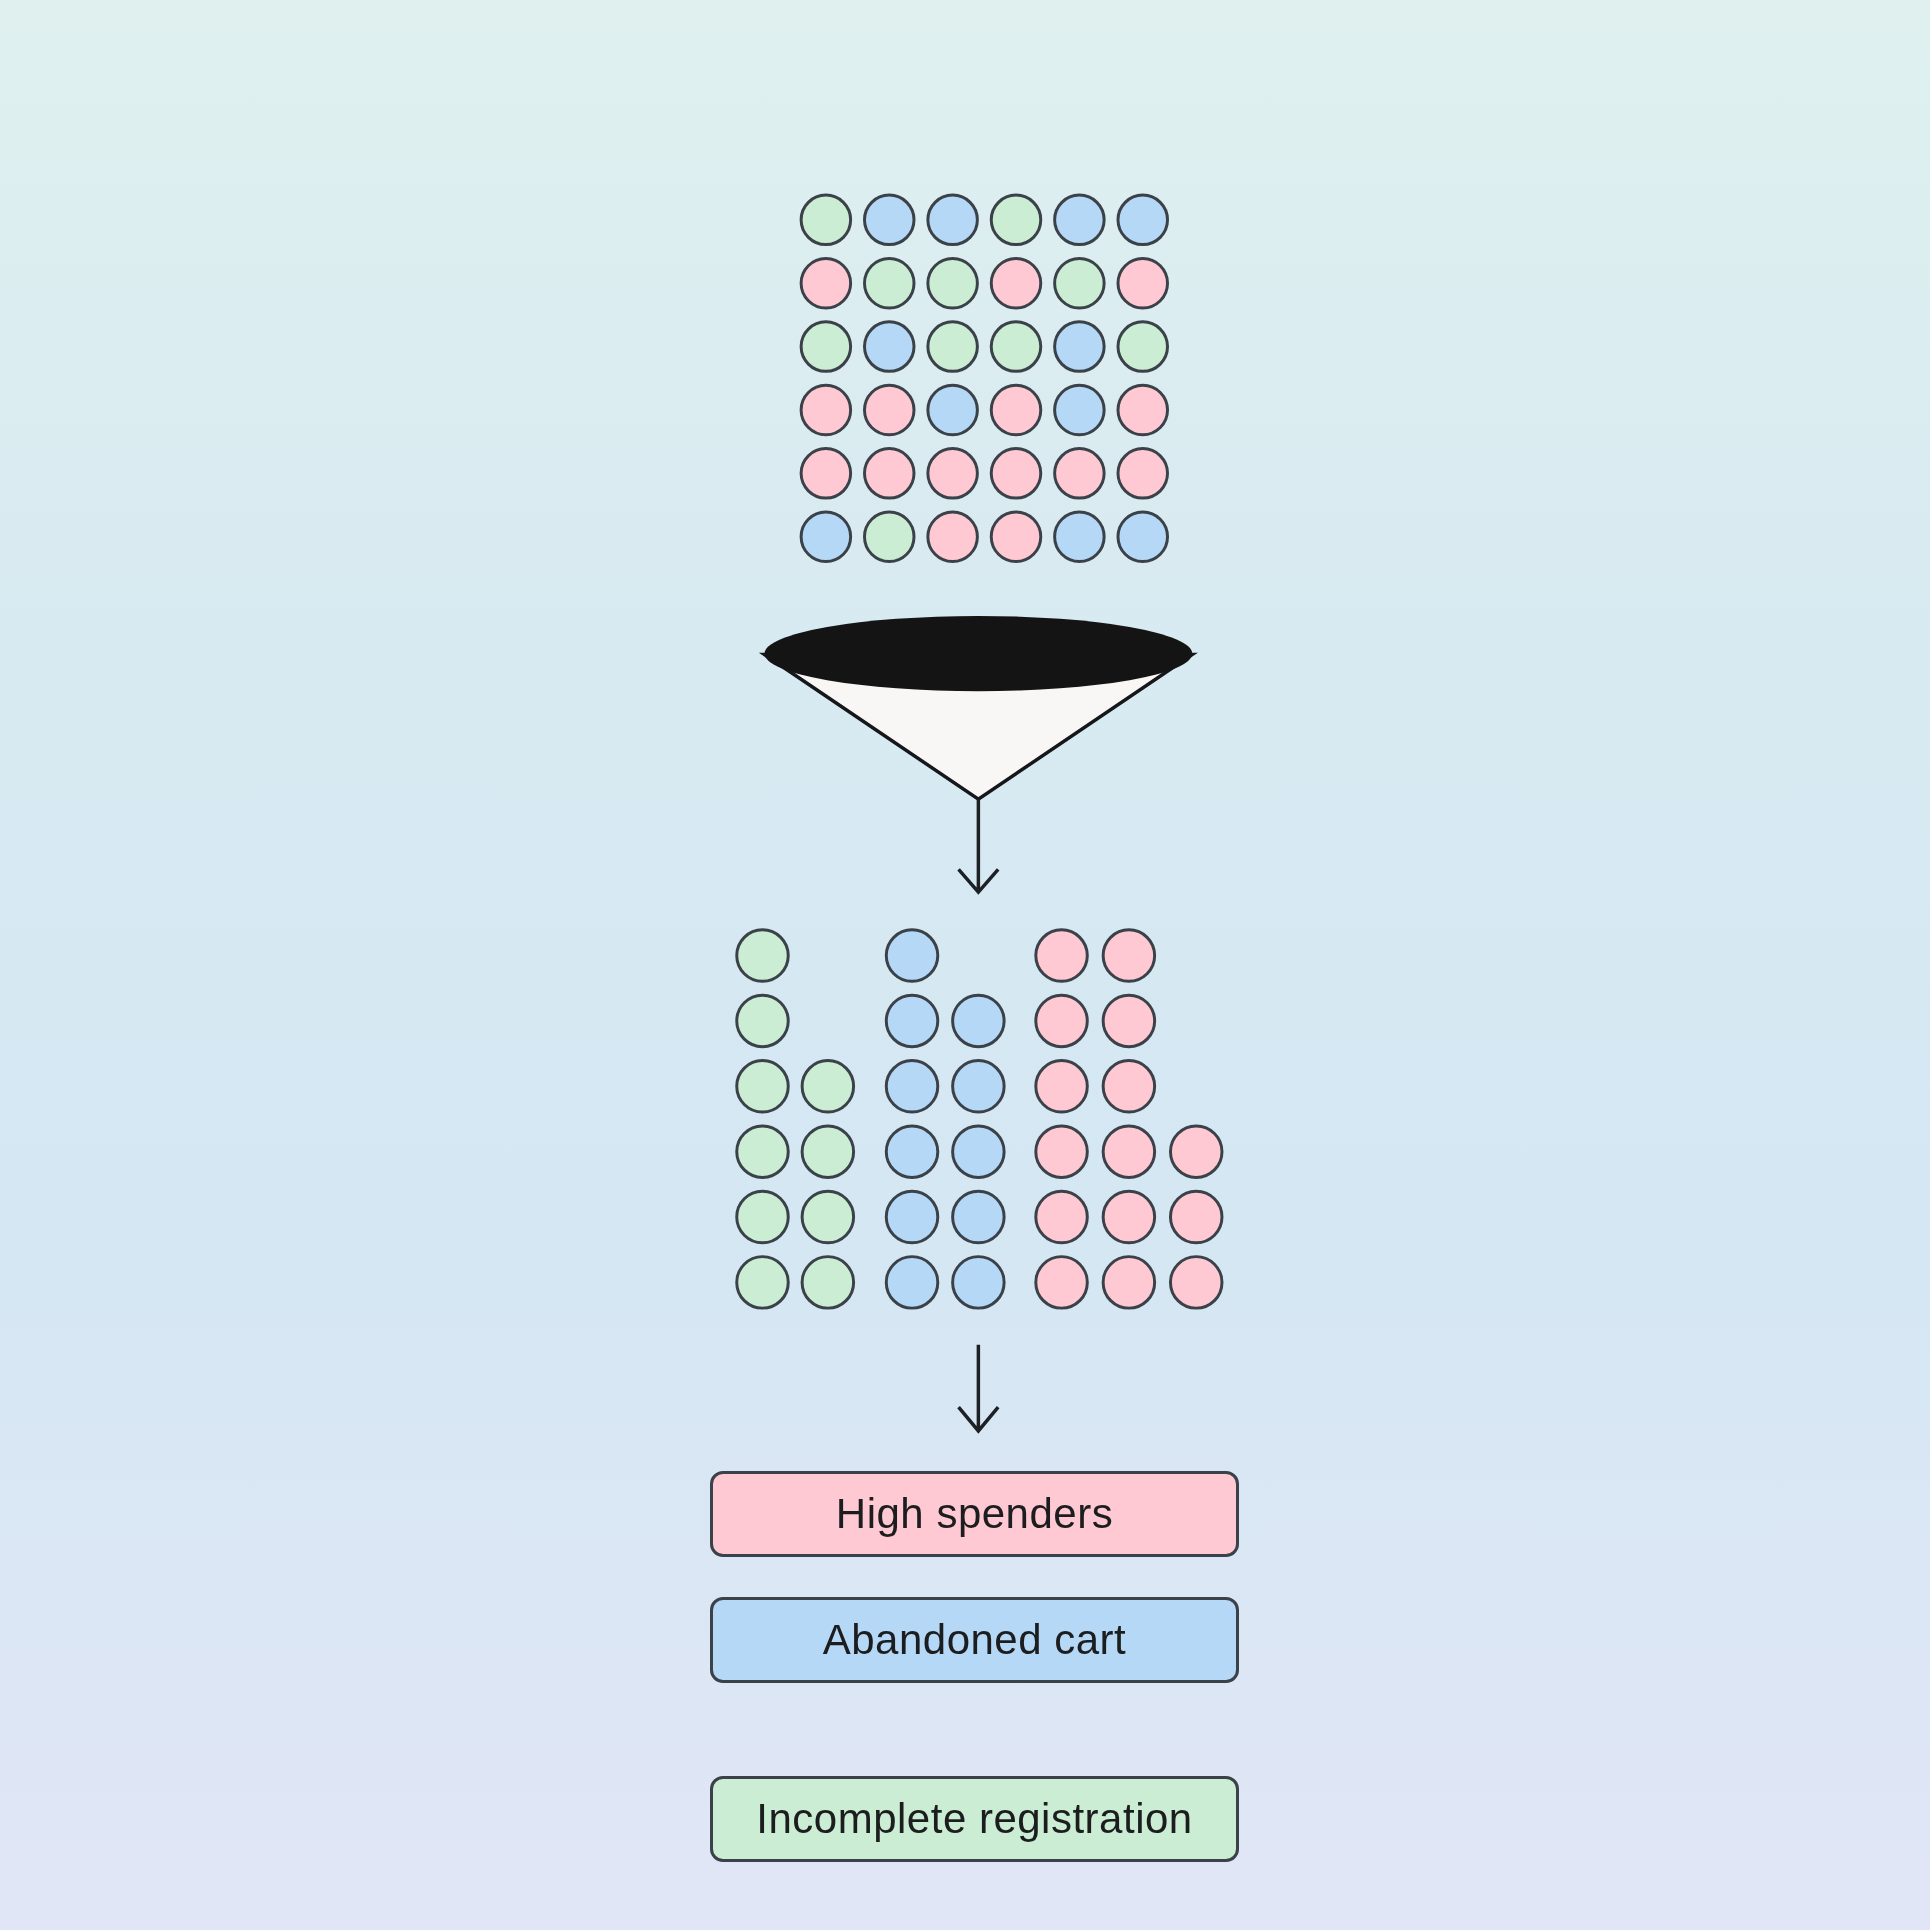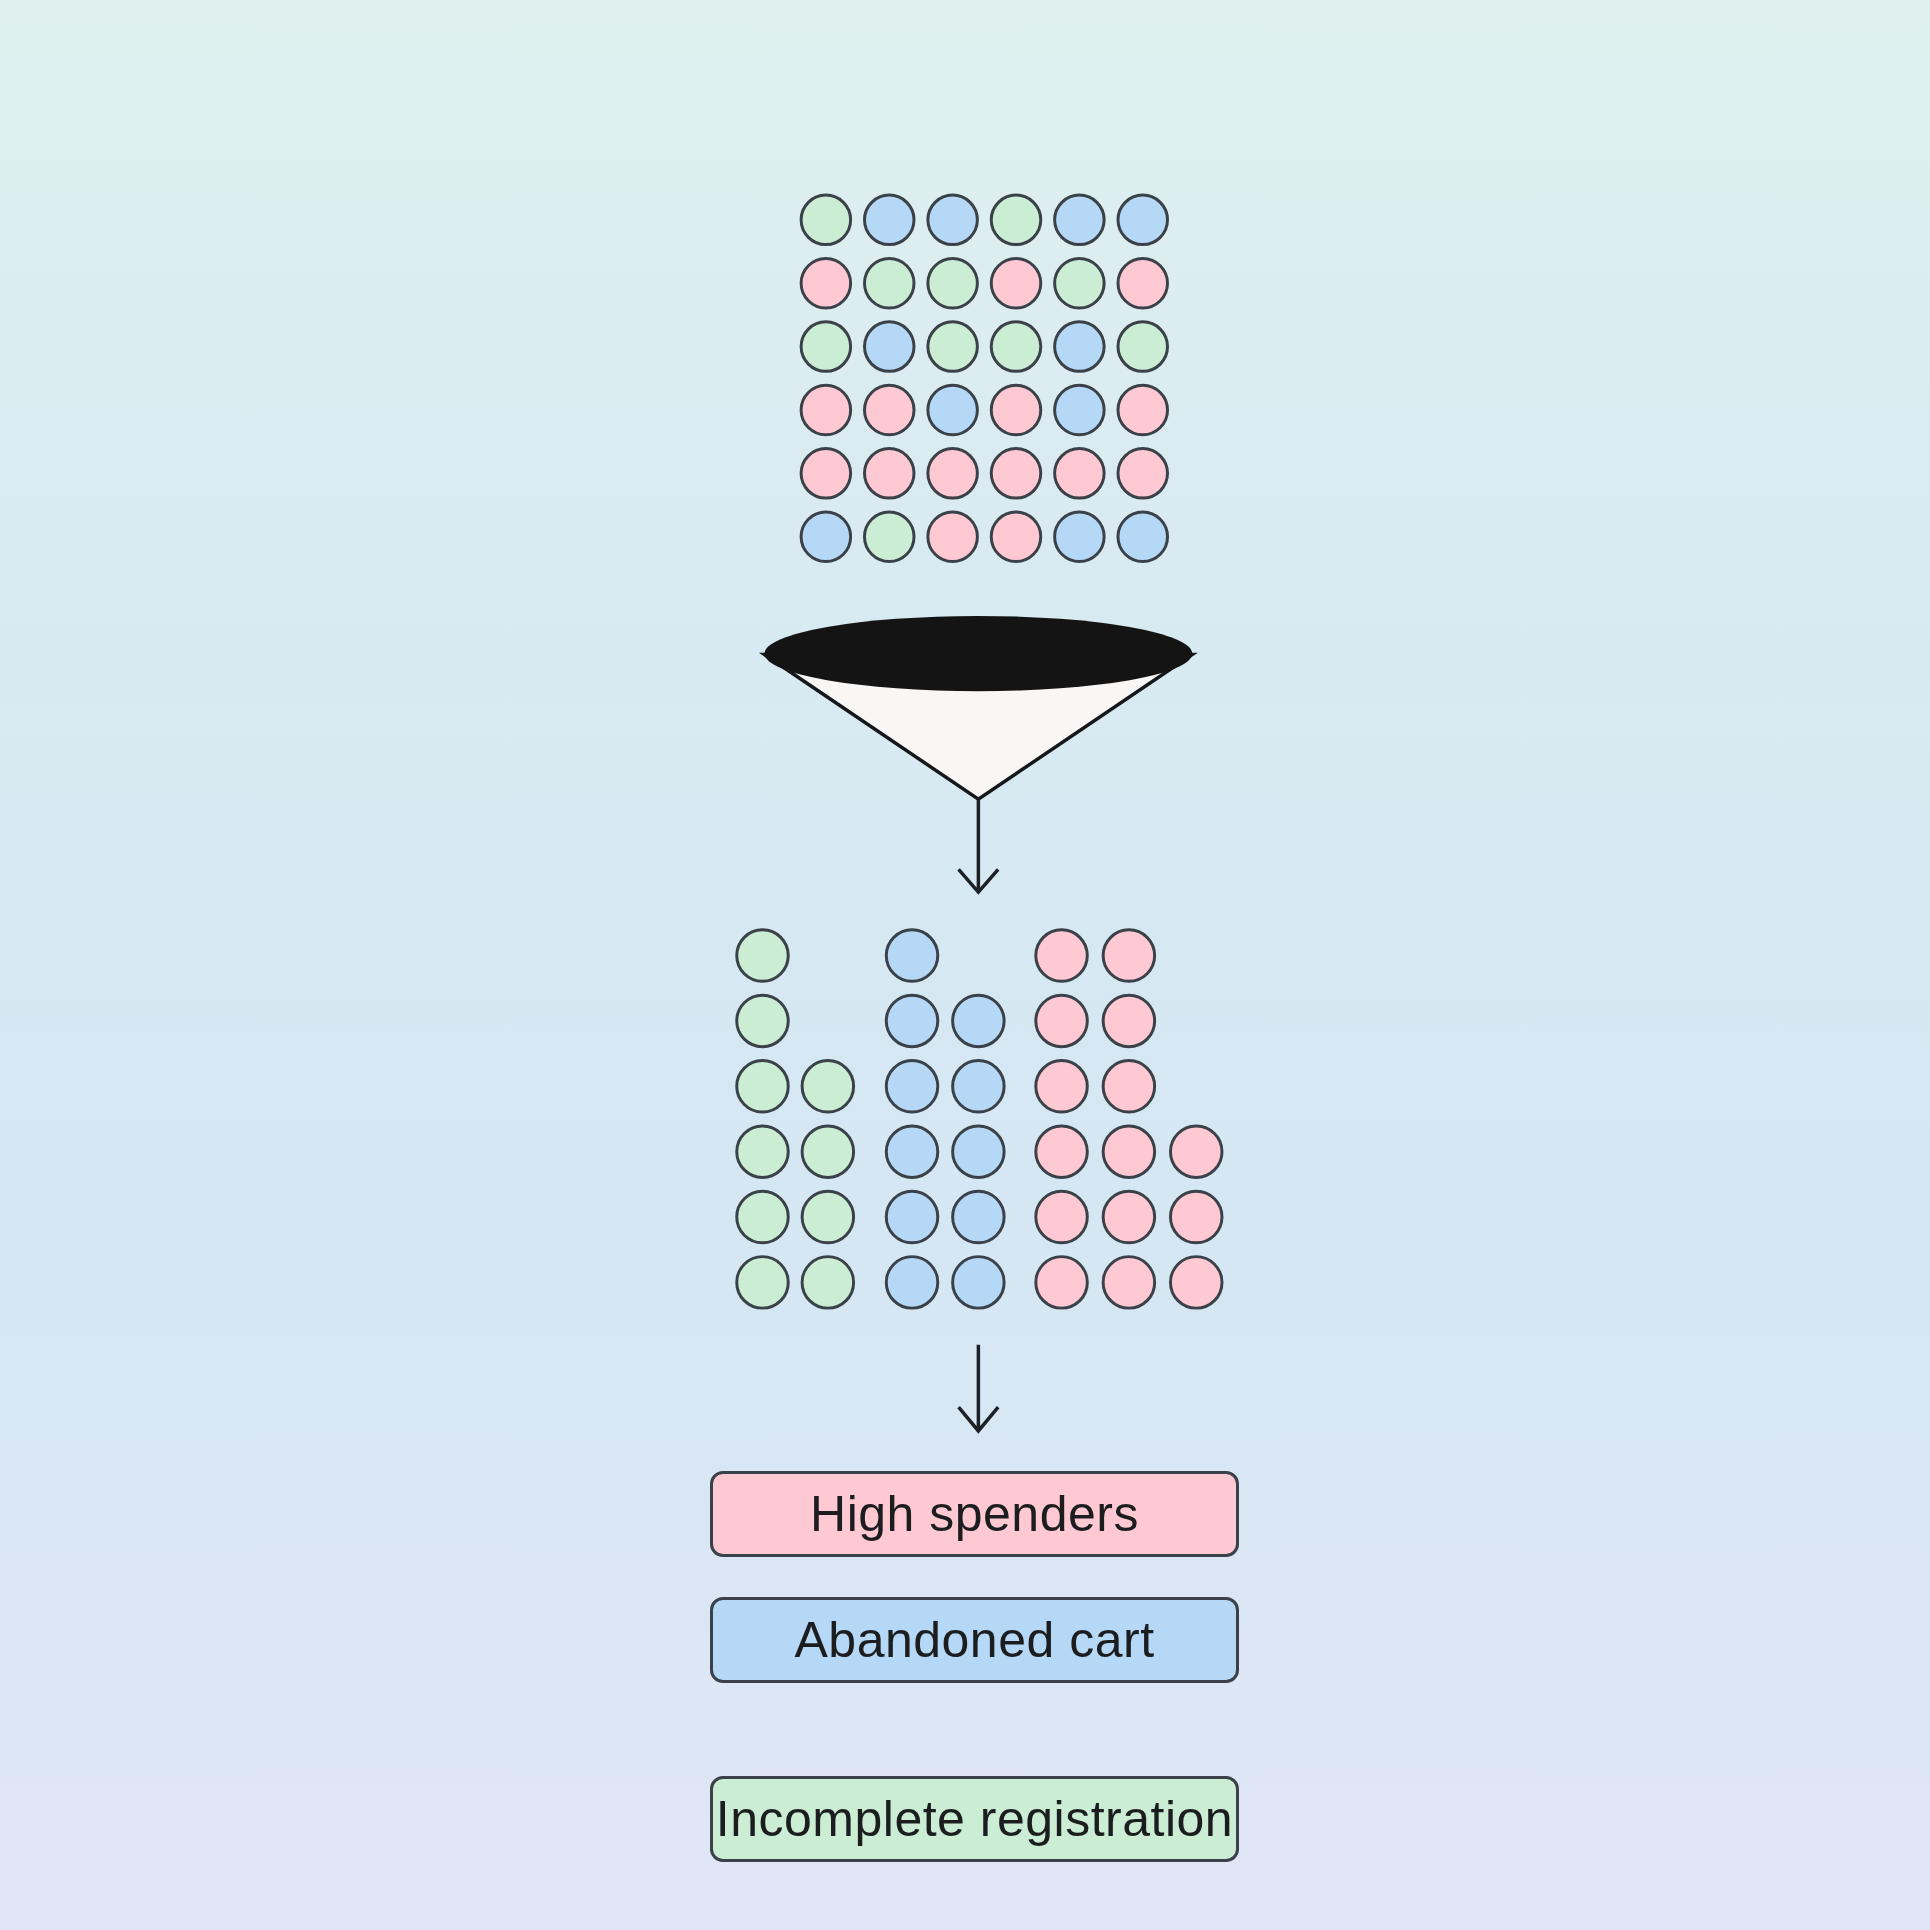--- a/index.html
+++ b/index.html
@@ -11,21 +11,21 @@
     position: relative; width: 1931px; height: 1931px;
     background: linear-gradient(180deg, #dff0ef 0%, #d9ebf1 28%, #d4e7f3 62%, #e1e6f6 100%);
   }
   #diagram-svg { position: absolute; left: 0; top: 0; }
   .seg-box {
     position: absolute; left: 710px; width: 529px; height: 86px;
     box-sizing: border-box; border: 3px solid #3b4148; border-radius: 13px;
     display: flex; align-items: center; justify-content: center;
   }
   .seg-box span {
-    font-size: 50px; color: #1c1d1f; letter-spacing: 0.5px; white-space: nowrap;
+    font-size: 42px; color: #1c1d1f; letter-spacing: 0.5px; white-space: nowrap;
   }
   #box-0 { top: 1471px; }
   #box-1 { top: 1597px; }
   #box-2 { top: 1776px; }
 </style>
 </head>
 <body>
 
 <div id="canvas">
   <svg id="diagram-svg" width="1931" height="1931" viewBox="0 0 1950 1950">

